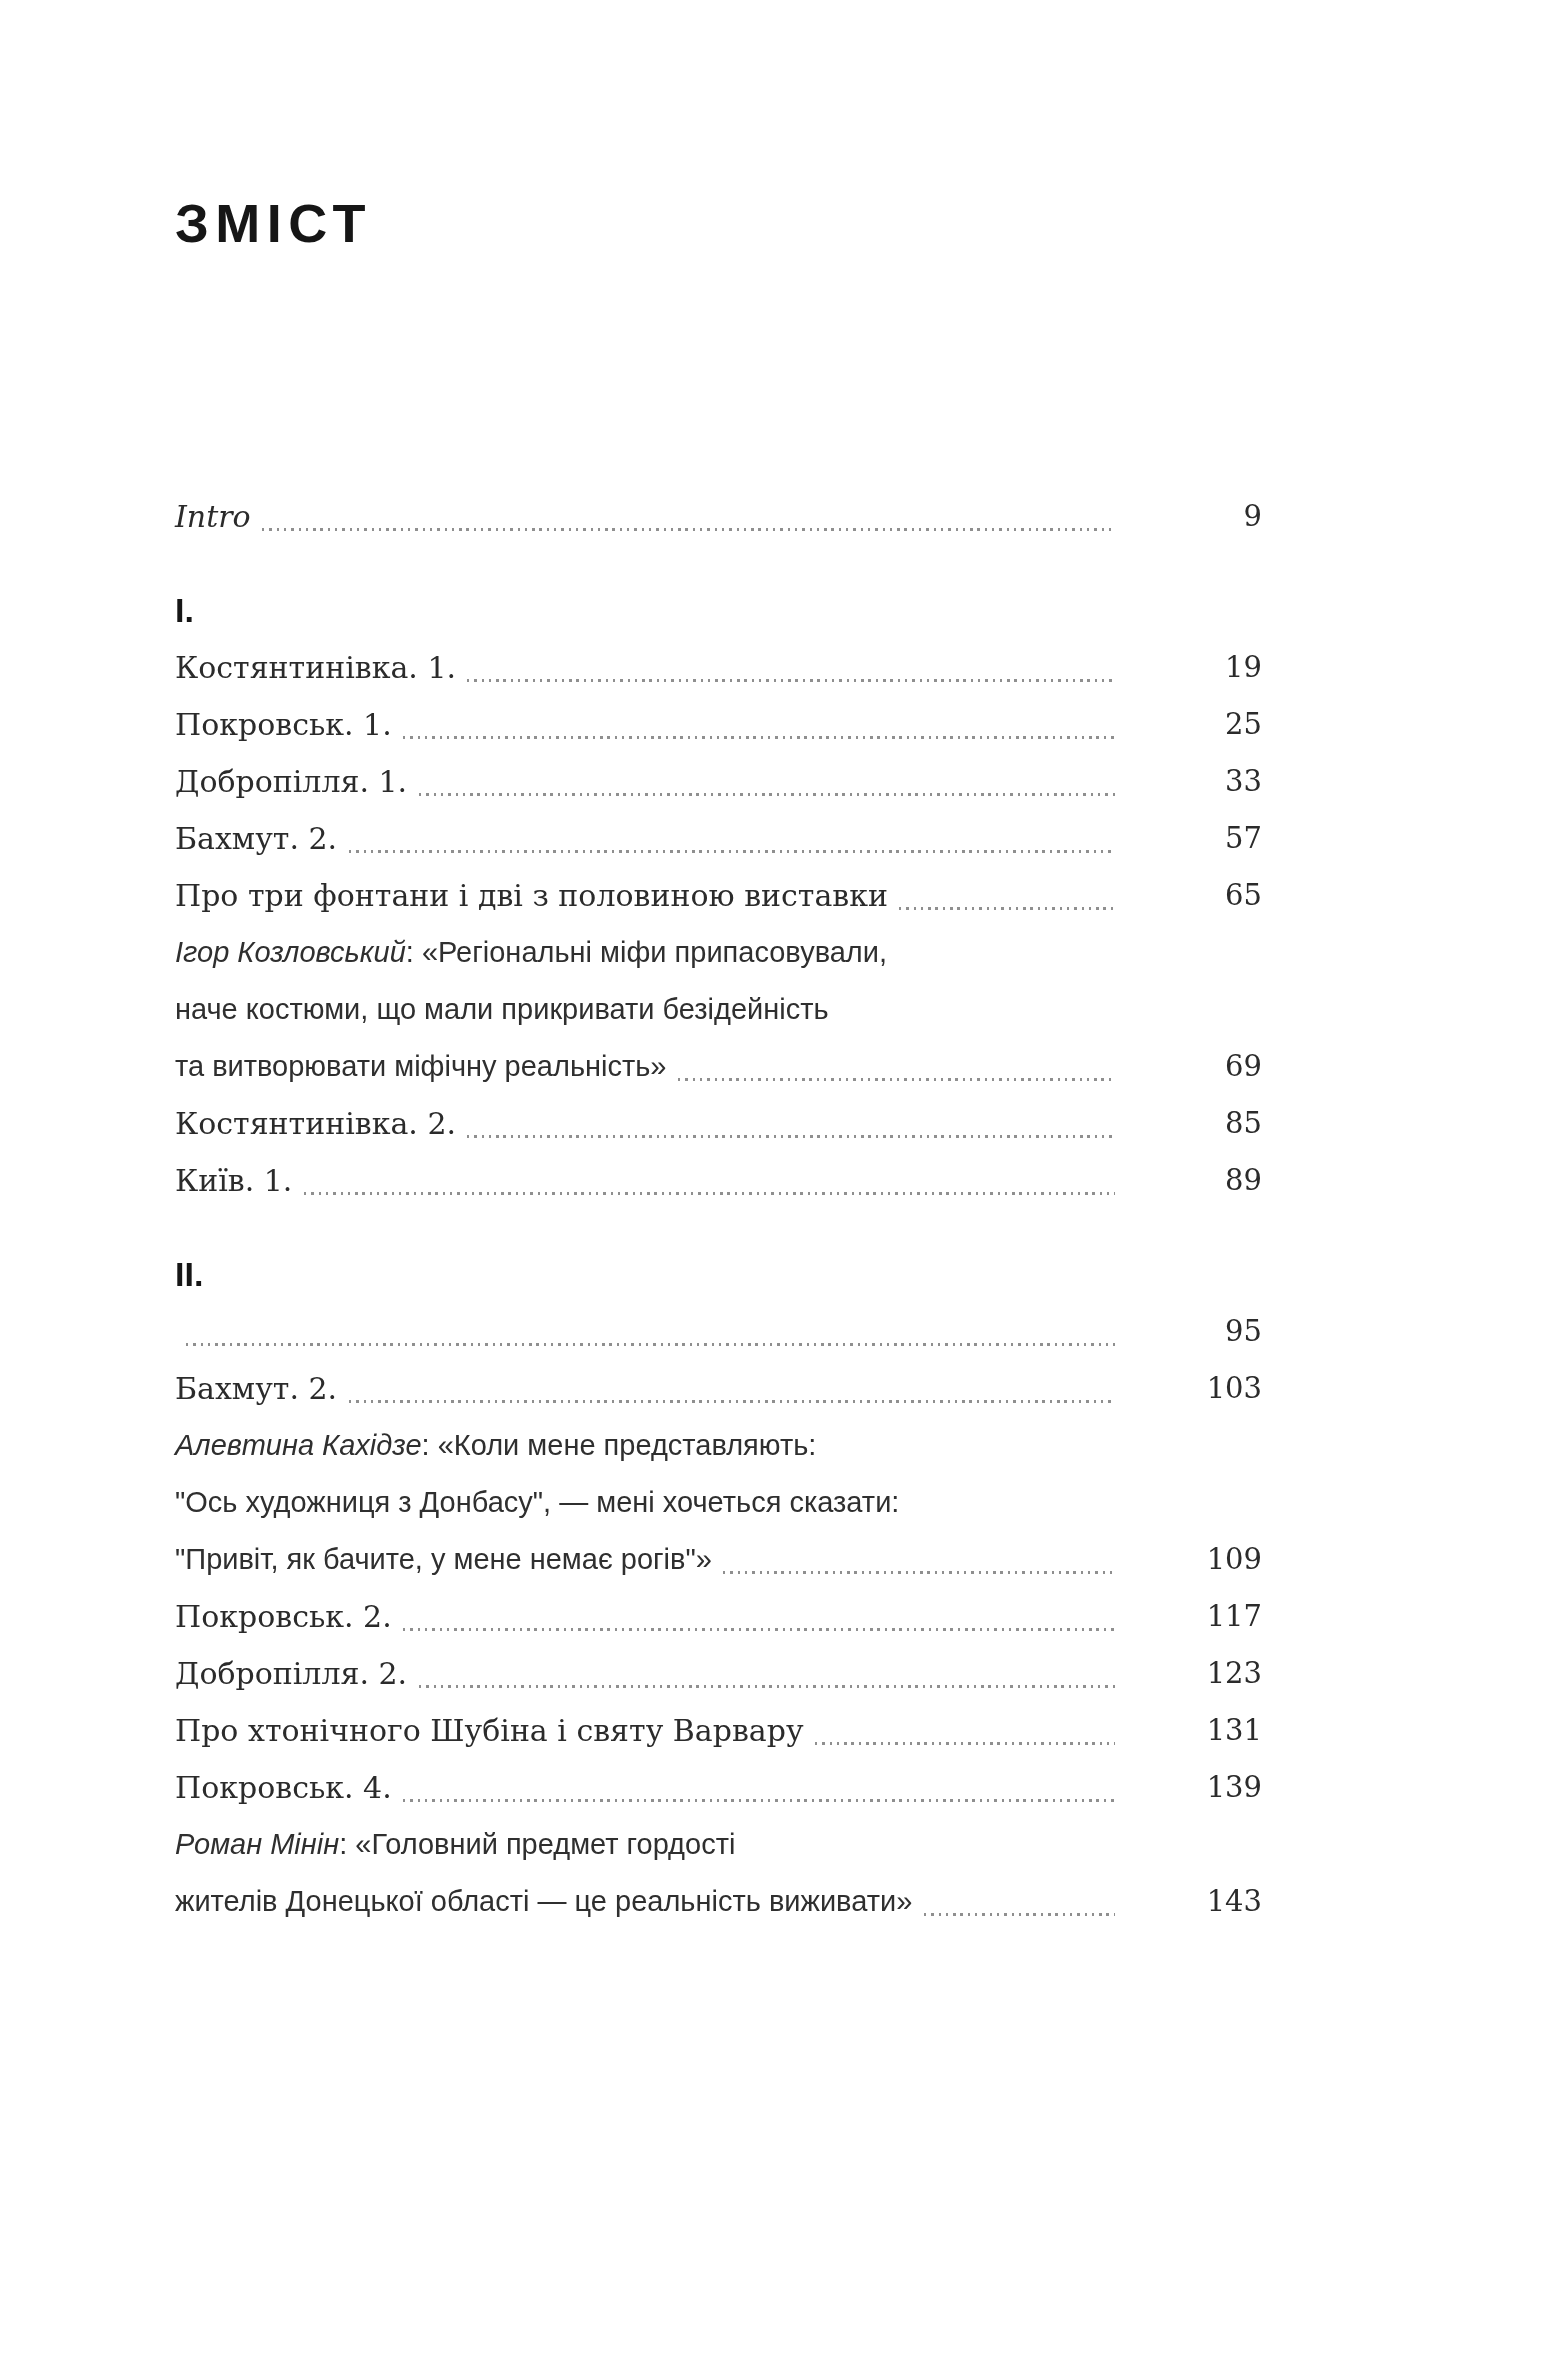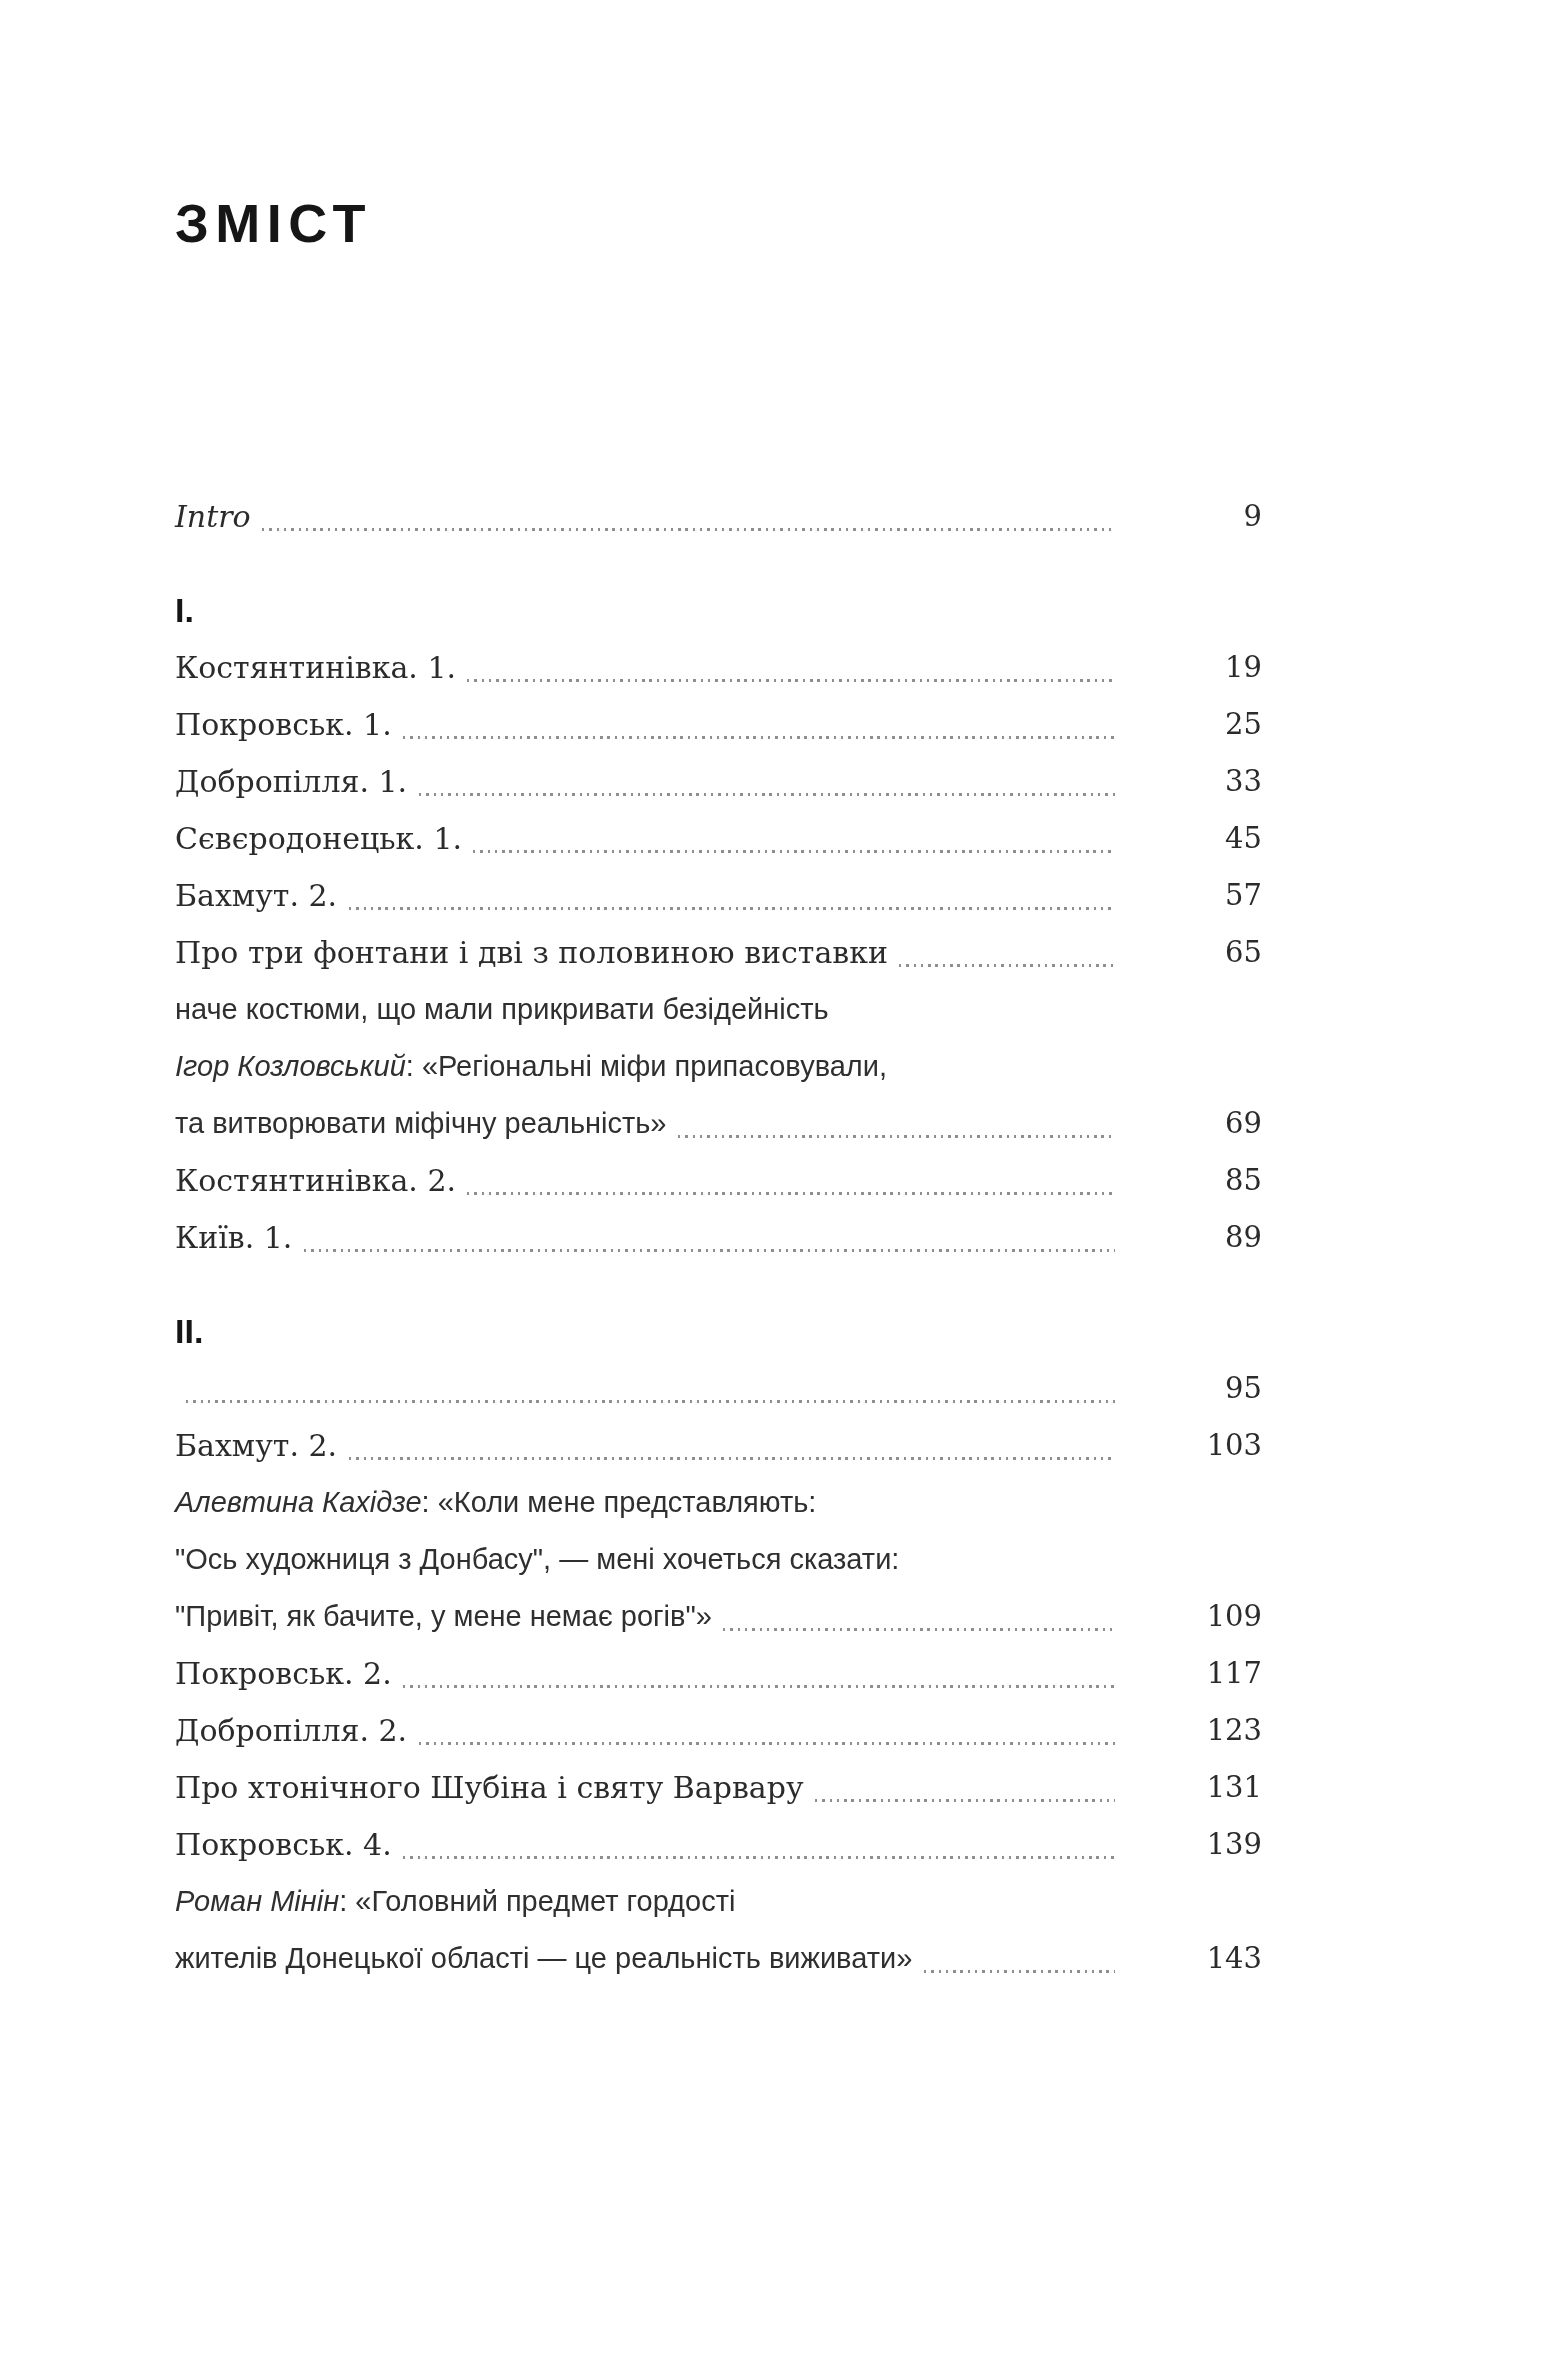--- a/index.html
+++ b/index.html
@@ -112,42 +112,35 @@
       </div>
       <div class="entry serif">
         <div class="line row">
           <span class="text">Добропілля. 1.</span>
           <span class="leader"></span>
           <span class="pagenum">33</span>
         </div>
       </div>
       <div class="entry serif">
         <div class="line row">
-          <span class="text">Сєвєродонецьк. 1.</span>
-          <span class="leader"></span>
-          <span class="pagenum">45</span>
-        </div>
-      </div>
-      <div class="entry serif">
-        <div class="line row">
           <span class="text">Бахмут. 2.</span>
           <span class="leader"></span>
           <span class="pagenum">57</span>
         </div>
       </div>
       <div class="entry serif">
         <div class="line row">
           <span class="text">Про три фонтани і дві з половиною виставки</span>
           <span class="leader"></span>
           <span class="pagenum">65</span>
         </div>
       </div>
       <div class="entry sans">
+        <div class="line"><span class="text"><em class="author">Ігор Козловський</em><span>: «Регіональні міфи припасовували,</span></span></div>
         <div class="line"><span class="text">наче костюми, що мали прикривати безідейність</span></div>
-        <div class="line"><span class="text"><em class="author">Ігор Козловський</em><span>: «Регіональні міфи припасовували,</span></span></div>
         <div class="line row">
           <span class="text">та витворювати міфічну реальність»</span>
           <span class="leader"></span>
           <span class="pagenum">69</span>
         </div>
       </div>
       <div class="entry serif">
         <div class="line row">
           <span class="text">Костянтинівка. 2.</span>
           <span class="leader"></span>

